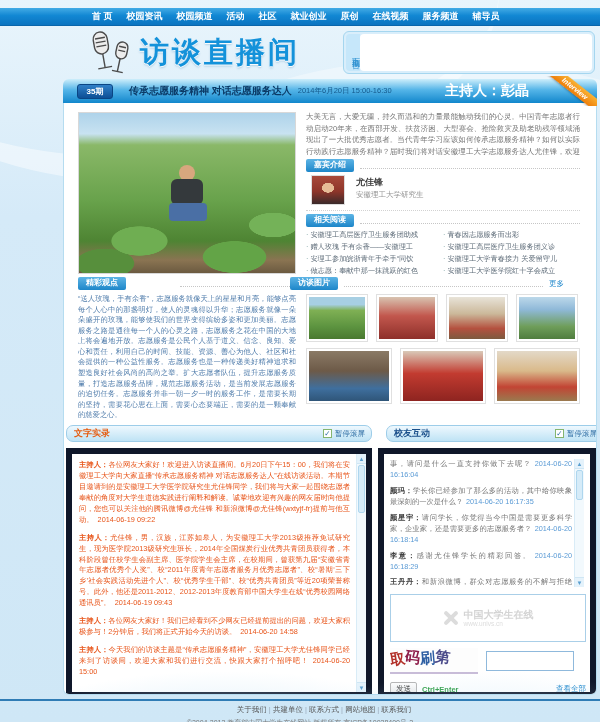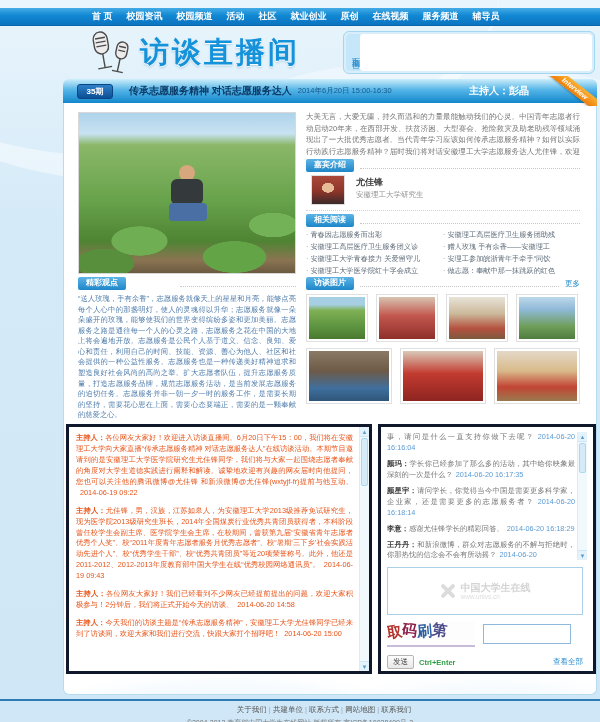--- a/index.html
+++ b/index.html
@@ -18,21 +18,21 @@
   .page-title { position:absolute; top:33px; left:140px; font-size:29px; font-weight:bold; letter-spacing:3px; color:#1492da; text-shadow:0 1px 0 rgba(255,255,255,.9), 0 2px 2px rgba(30,110,170,.25); z-index:2; }
   .preview { position:absolute; top:31px; left:343px; width:252px; height:43px; border:1px solid #a5d6ef; background:#d9eefb; border-radius:6px; display:flex; padding:2px; z-index:2; }
   .preview-tab { width:14px; background:#c6e7fa; color:#2a8fd0; font-size:8px; writing-mode:vertical-rl; text-align:center; letter-spacing:1px; border-radius:4px 0 0 4px; }
   .preview-body { flex:1; background:#fff; border-radius:4px; }
 
   
   .banner { position:absolute; top:79px; left:63px; width:534px; height:24px; background:linear-gradient(180deg,#cdeefb 0%,#55b5e8 45%,#1287cc 100%); border-radius:6px 6px 0 0; display:flex; align-items:center; z-index:3; }
   .ep-badge { margin-left:14px; width:36px; height:15px; background:linear-gradient(180deg,#2e7fc7,#0d4f96); border:1px solid #0a4584; border-radius:3px; color:#fff; font-size:8px; font-weight:bold; text-align:center; line-height:14px; }
   .ep-title { margin-left:16px; font-size:10px; font-weight:bold; color:#0b3a66; white-space:nowrap; }
   .ep-date { margin-left:6px; font-size:7.5px; color:#155a8c; white-space:nowrap; }
-  .ep-host { position:absolute; right:68px; font-size:10px; font-weight:bold; color:#fff; }
+  .ep-host { position:absolute; right:68px; font-size:14px; font-weight:bold; color:#fff; }
   .ribbon-box { position:absolute; right:0; top:-3px; width:56px; height:30px; overflow:hidden; border-radius:0 6px 0 0; }
   .ribbon { position:absolute; top:7px; right:-18px; width:80px; transform:rotate(38deg); background:linear-gradient(180deg,#f9b234,#ee7d09); color:#fff; font-size:7px; font-style:italic; font-weight:bold; text-align:center; line-height:11px; box-shadow:0 1px 2px rgba(0,0,0,.25); }
 
   
   .main { position:absolute; top:103px; left:63px; width:534px; height:592px; background:#fff; border:1px solid #b5dcf0; border-top:none; border-radius:0 0 6px 6px; z-index:2; overflow:hidden; }
   .main:after { content:""; position:absolute; left:0; right:0; bottom:-40px; height:90px; background:radial-gradient(60% 100% at 30% 100%, rgba(190,224,245,.55), transparent 70%), radial-gradient(50% 100% at 80% 100%, rgba(190,224,245,.45), transparent 70%); pointer-events:none; }
 
   
   .hero { position:absolute; top:9px; left:14px; width:218px; height:162px; border:1px solid #d8d8d8; overflow:hidden;
     background:
@@ -71,21 +71,21 @@
   
   .sec-bar { position:absolute; top:322px; height:17px; background:linear-gradient(180deg,#eef8fe,#bfe3f5); border:1px solid #9dcde9; border-radius:7px; display:flex; align-items:center; }
   .bar-label { font-size:9px; font-weight:bold; padding-left:7px; }
   .bar-label.orange { color:#e55d12; }
   .bar-label.navy { color:#1a4f8a; }
   .pause { margin-left:auto; margin-right:6px; display:flex; align-items:center; gap:3px; cursor:pointer; }
   .cb { width:9px; height:9px; background:#fff; border:1px solid #85b56f; color:#3d9a3d; font-size:8px; line-height:8px; text-align:center; }
   .cb:after { content:"✓"; }
   .pause span { font-size:7.5px; color:#2e6da4; }
 
-  .panel { position:absolute; top:321px; height:250px; background:#fff; border:3px solid #0f172a; overflow:hidden; }
+  .panel { position:absolute; top:345px; height:250px; background:#fff; border:6px solid #0f172a; overflow:hidden; }
   .transcript { left:2px; width:306px; padding:6px 16px 6px 7px; }
   .entry { font-size:7.3px; line-height:1.5; margin-bottom:7px; text-align:justify; }
   .entry.host, .entry.host b, .entry.host .time { color:#e8551a; }
   .entry b { font-weight:bold; }
   .entry .time { margin-left:4px; }
 
   .vscroll { position:absolute; right:0; top:0; bottom:0; width:10px; background:#f2f9fd; border-left:1px solid #d9ecf7; }
   .vs-arrow { height:10px; background:#e4f2fb; border-bottom:1px solid #cfe6f4; color:#5a9fd0; font-size:6px; line-height:10px; text-align:center; cursor:pointer; }
   .vs-arrow.down { position:absolute; bottom:0; left:0; right:0; border-top:1px solid #cfe6f4; border-bottom:none; }
   .vs-thumb { position:absolute; top:11px; left:1px; width:7px; height:48px; background:#d5ebf8; border:1px solid #aed6ee; border-radius:2px; cursor:grab; }
@@ -198,40 +198,40 @@
     <div class="guest-title">安徽理工大学研究生</div>
   </div>
   <div class="dotline" style="top:107px;left:242px;width:274px;"></div>
 
   <div class="sec-head" style="top:111px;left:242px;width:274px;">
     <span class="tab">相关阅读</span>
     <span class="dots"></span>
   </div>
   <div class="rel-list">
     <div class="rel-col">
+      <div>安徽理工高层医疗卫生服务团助残</div>
+      <div>赠人玫瑰 手有余香——安徽理工</div>
+      <div>安理工参加皖浙青年手牵手“同饮</div>
+      <div>做志愿：奉献中那一抹跳跃的红色</div>
+    </div>
+    <div class="rel-col">
       <div>青春因志愿服务而出彩</div>
       <div>安徽理工高层医疗卫生服务团义诊</div>
       <div>安徽理工大学青春接力 关爱留守儿</div>
       <div>安徽理工大学医学院红十字会成立</div>
     </div>
-    <div class="rel-col">
-      <div>安徽理工高层医疗卫生服务团助残</div>
-      <div>赠人玫瑰 手有余香——安徽理工</div>
-      <div>安理工参加皖浙青年手牵手“同饮</div>
-      <div>做志愿：奉献中那一抹跳跃的红色</div>
-    </div>
   </div>
 
   <div class="sec-head" style="top:174px;left:14px;width:218px;gap:48px;">
     <span class="tab">精彩观点</span>
     <span class="dots"></span>
   </div>
   <div class="quote">“送人玫瑰，手有余香”，志愿服务就像天上的星星和月亮，能够点亮每个人心中的那盏明灯，使人的灵魂得以升华；志愿服务就像一朵朵盛开的玫瑰，能够使我们的世界变得缤纷多姿和更加美丽。志愿服务之路是通往每一个人的心灵之路，志愿服务之花在中国的大地上将会遍地开放。志愿服务是公民个人基于道义、信念、良知、爱心和责任，利用自己的时间、技能、资源、善心为他人、社区和社会提供的一种公益性服务。志愿服务也是一种传递美好精神追求和塑造良好社会风尚的高尚之举。扩大志愿者队伍，提升志愿服务质量，打造志愿服务品牌，规范志愿服务活动，是当前发展志愿服务的迫切任务。志愿服务并非一朝一夕一时的服务工作，是需要长期的坚持，需要花心思在上面，需要心态要端正，需要的是一颗奉献的慈爱之心。</div>
 
-  <div class="sec-head" style="top:174px;left:242px;width:274px;">
+  <div class="sec-head" style="top:174px;left:226px;width:274px;">
     <span class="tab">访谈图片</span>
     <span class="dots"></span>
     <a class="more-link">更多</a>
   </div>
 
   <div class="thumb" style="top:191px;left:242px;width:62px;height:48px;">
       <div style="background:linear-gradient(180deg,#a7cfe3 0%,#a7cfe3 18%,#7fb054 32%,#5d9440 70%,#49792f 100%);"></div>
     </div>
   <div class="thumb" style="top:191px;left:312px;width:62px;height:48px;">
       <div style="background:linear-gradient(180deg,#d8c3b0 0%,#c2574d 45%,#8e2f2a 100%);"></div>

